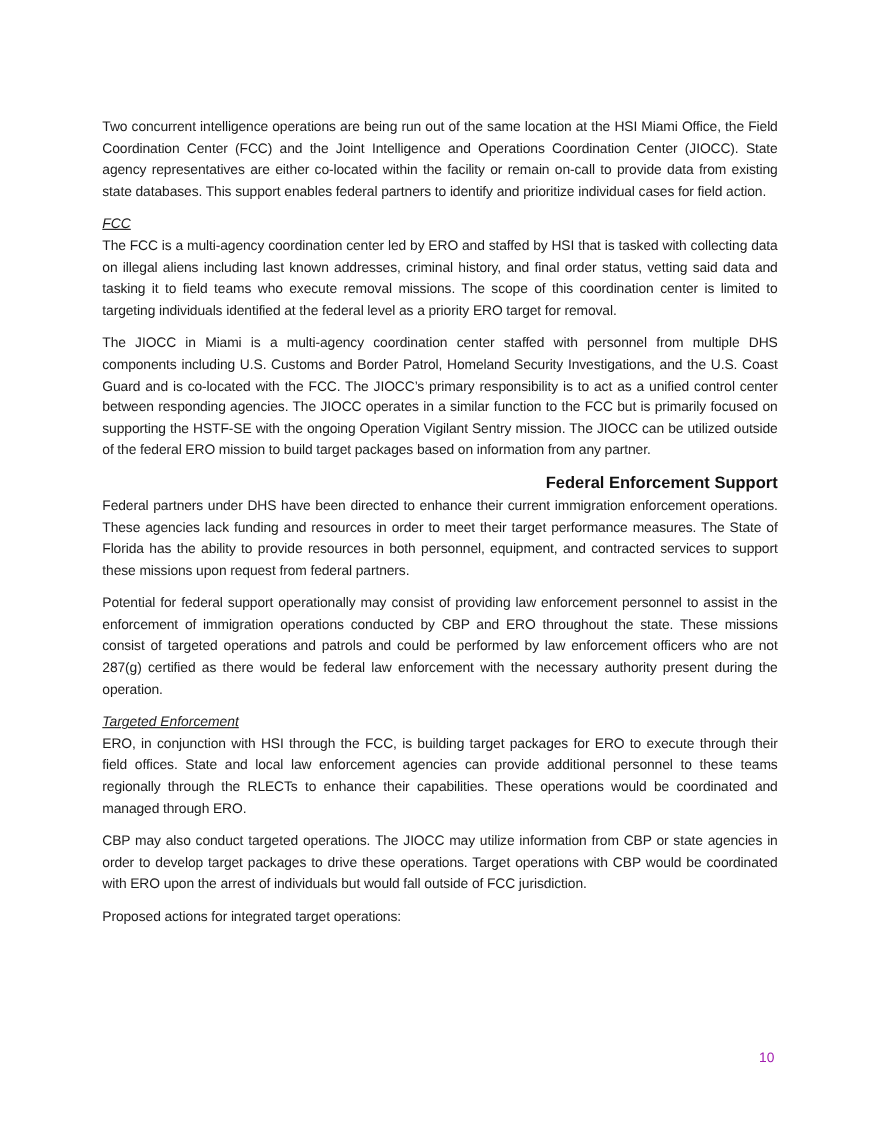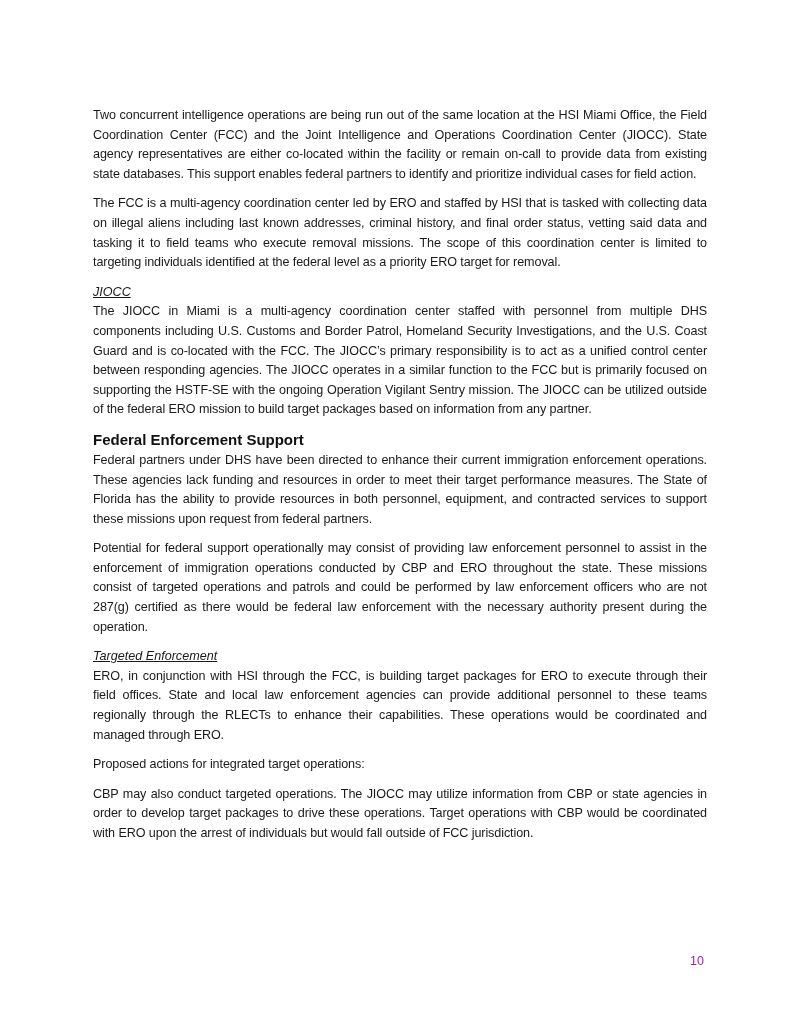--- a/index.html
+++ b/index.html
@@ -34,53 +34,54 @@
       font-style: italic;
       text-decoration: underline;
       margin: 0;
     }
     .section-head {
       font-size: 15px;
       font-weight: bold;
       line-height: 20px;
       margin: 2px 0 1px 0;
       color: #111;
+      text-align: right;
     }
     .page-number {
       position: absolute;
       left: 690px;
       top: 954px;
       font-size: 12.5px;
       color: #a21caf;
     }
   </style>
 </head>
 <body>
 
 <div class="page">
 
   <p class="para">Two concurrent intelligence operations are being run out of the same location at the HSI Miami Office, the Field Coordination Center (FCC) and the Joint Intelligence and Operations Coordination Center (JIOCC). State agency representatives are either co-located within the facility or remain on-call to provide data from existing state databases. This support enables federal partners to identify and prioritize individual cases for field action.</p>
 
   <div>
+    <p class="subhead">FCC</p>
     <p class="para">The FCC is a multi-agency coordination center led by ERO and staffed by HSI that is tasked with collecting data on illegal aliens including last known addresses, criminal history, and final order status, vetting said data and tasking it to field teams who execute removal missions. The scope of this coordination center is limited to targeting individuals identified at the federal level as a priority ERO target for removal.</p>
   </div>
 
   <div>
-    <p class="subhead">JIOCC</p>
     <p class="para">The JIOCC in Miami is a multi-agency coordination center staffed with personnel from multiple DHS components including U.S. Customs and Border Patrol, Homeland Security Investigations, and the U.S. Coast Guard and is co-located with the FCC. The JIOCC’s primary responsibility is to act as a unified control center between responding agencies. The JIOCC operates in a similar function to the FCC but is primarily focused on supporting the HSTF-SE with the ongoing Operation Vigilant Sentry mission. The JIOCC can be utilized outside of the federal ERO mission to build target packages based on information from any partner.</p>
   </div>
 
   <div>
     <h2 class="section-head">Federal Enforcement Support</h2>
     <p class="para">Federal partners under DHS have been directed to enhance their current immigration enforcement operations. These agencies lack funding and resources in order to meet their target performance measures. The State of Florida has the ability to provide resources in both personnel, equipment, and contracted services to support these missions upon request from federal partners.</p>
     <p class="para">Potential for federal support operationally may consist of providing law enforcement personnel to assist in the enforcement of immigration operations conducted by CBP and ERO throughout the state. These missions consist of targeted operations and patrols and could be performed by law enforcement officers who are not 287(g) certified as there would be federal law enforcement with the necessary authority present during the operation.</p>
   </div>
 
   <div>
     <p class="subhead">Targeted Enforcement</p>
     <p class="para">ERO, in conjunction with HSI through the FCC, is building target packages for ERO to execute through their field offices. State and local law enforcement agencies can provide additional personnel to these teams regionally through the RLECTs to enhance their capabilities. These operations would be coordinated and managed through ERO.</p>
+    <p class="para">CBP may also conduct targeted operations. The JIOCC may utilize information from CBP or state agencies in order to develop target packages to drive these operations. Target operations with CBP would be coordinated with ERO upon the arrest of individuals but would fall outside of FCC jurisdiction.</p>
     <p class="para">Proposed actions for integrated target operations:</p>
-    <p class="para">CBP may also conduct targeted operations. The JIOCC may utilize information from CBP or state agencies in order to develop target packages to drive these operations. Target operations with CBP would be coordinated with ERO upon the arrest of individuals but would fall outside of FCC jurisdiction.</p>
   </div>
 
 </div>
 
 <div class="page-number">10</div>
 
 </body></html>

